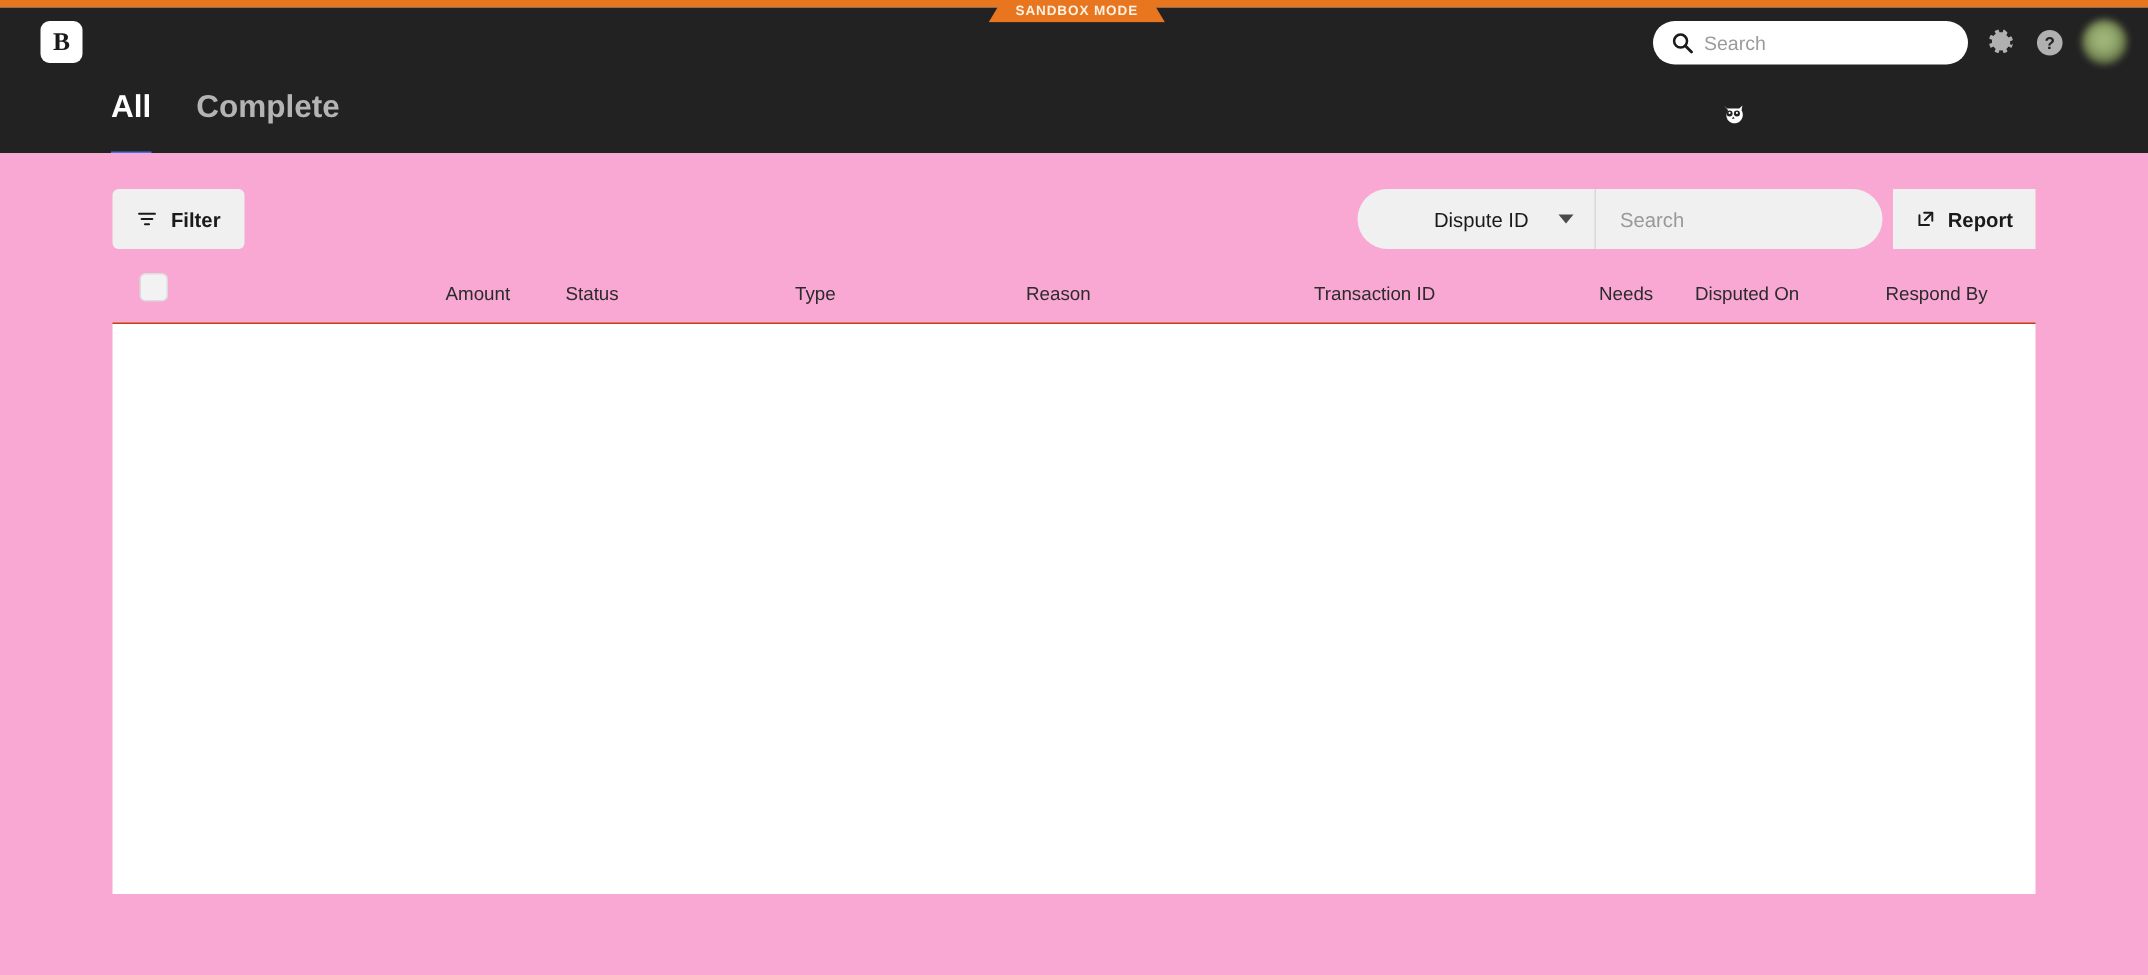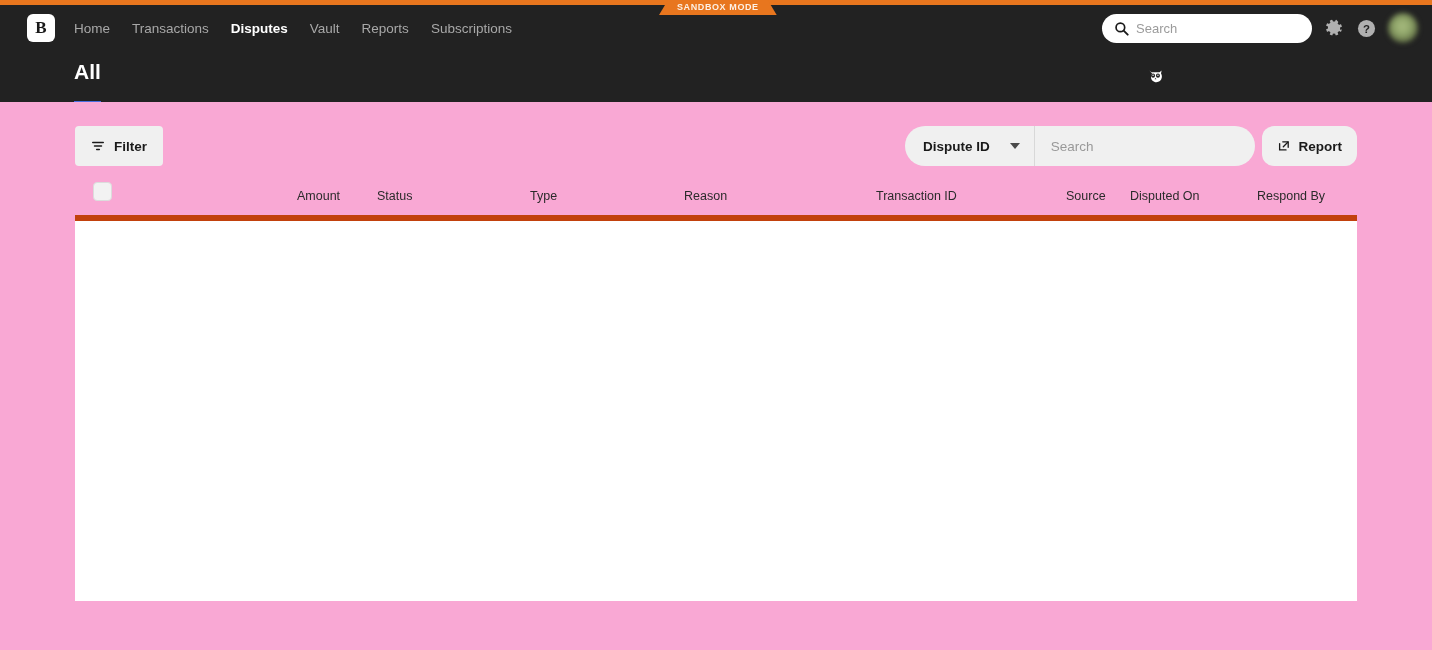--- a/index.html
+++ b/index.html
@@ -264,23 +264,24 @@
     align-items: center;
     gap: 20px;
     padding: 0 14px 0 18px;
     height: 100%;
     border-right: 1px solid #d8d8d8;
     cursor: pointer;
     box-sizing: border-box;
   }
   .select-label {
     font-size: 13.5px;
-    font-weight: bold;
+    font-weight: normal;
     color: #1a1a1a;
     white-space: nowrap;
+    margin-left: 33px;
   }
   .caret {
     width: 0; height: 0;
     border-left: 5px solid transparent;
     border-right: 5px solid transparent;
     border-top: 6px solid #4a4a4a;
   }
   .table-search {
     border: none;
     outline: none;
@@ -294,21 +295,21 @@
   }
   .table-search::placeholder { color: #999999; }
 
   .report-btn {
     position: absolute;
     right: 0;
     top: 0;
     height: 40px;
     background: #f0f0f0;
     border: none;
-    border-radius: 12px;
+    border-radius: 0;
     padding: 0 15px;
     display: flex;
     align-items: center;
     gap: 8px;
     cursor: pointer;
     font-family: "Liberation Sans", sans-serif;
     font-size: 13.5px;
     font-weight: bold;
     color: #1a1a1a;
   }
@@ -316,21 +317,21 @@
   
   .table {
     position: absolute;
     top: 76px;
     left: 75px;
     width: 1282px;
   }
   .thead {
     position: relative;
     height: 37px;
-    border-bottom: 6px solid #c2410c;
+    border-bottom: 1px solid #c2410c;
   }
   .th {
     position: absolute;
     top: 0;
     font-size: 12.5px;
     color: #2b2b2b;
     white-space: nowrap;
   }
   .select-all {
     position: absolute;
@@ -353,28 +354,20 @@
 <body>
 
 <div class="top-strip"></div>
 <div class="sandbox-ribbon">SANDBOX MODE</div>
 
 <div class="header">
 
   <div class="nav-row">
     <div class="brand-logo">B</div>
 
-    <div class="nav-links">
-      <span class="nav-link">Home</span>
-      <span class="nav-link">Transactions</span>
-      <span class="nav-link active">Disputes</span>
-      <span class="nav-link">Vault</span>
-      <span class="nav-link">Reports</span>
-      <span class="nav-link">Subscriptions</span>
-    </div>
 
     <div class="header-right">
       <div class="search-box">
         <svg class="mag" viewBox="0 0 16 16">
           <circle cx="6.8" cy="6.8" r="4.6" fill="none" stroke="#1a1a1a" stroke-width="1.8"></circle>
           <line x1="10.3" y1="10.3" x2="14.6" y2="14.6" stroke="#1a1a1a" stroke-width="2" stroke-linecap="round"></line>
         </svg>
         <input type="text" placeholder="Search" style="">
       </div>
 
@@ -392,20 +385,21 @@
         </svg>
       </div>
 
       <div class="avatar"></div>
     </div>
   </div>
 
   <div class="subnav-row">
     <div class="tabs">
       <span class="tab active">All</span>
+      <span class="tab">Complete</span>
     </div>
 
     <div class="feedback-area">
       <div class="mascot">
         <svg viewBox="0 0 24 24" width="21" height="21">
           <path fill="#ffffff" d="M5 5l2.4 2.2h9.2L19 5l-.7 3.5c.9 1.4 1.2 3 .9 4.6-.5 3.1-3.1 5.4-6.2 5.4-3.4 0-6.2-2.7-6.2-6 0-1.4.5-2.8 1.3-3.9L5 5z"></path>
           <circle cx="9.2" cy="11" r="2.3" fill="#222222"></circle>
           <circle cx="14.8" cy="11" r="2.3" fill="#222222"></circle>
           <circle cx="9.2" cy="10.6" r="0.8" fill="#ffffff"></circle>
           <circle cx="14.8" cy="10.6" r="0.8" fill="#ffffff"></circle>
@@ -447,19 +441,19 @@
   </div>
 
   <div class="table">
     <div class="thead">
       <div class="select-all"></div>
       <div class="th" style="left:222px;top:11px">Amount</div>
       <div class="th" style="left:302px;top:11px">Status</div>
       <div class="th" style="left:455px;top:11px">Type</div>
       <div class="th" style="left:609px;top:11px">Reason</div>
       <div class="th" style="left:801px;top:11px">Transaction ID</div>
-      <div class="th" style="left:991px;top:11px">Source</div>
+      <div class="th" style="left:991px;top:11px">Needs</div>
       <div class="th" style="left:1055px;top:11px">Disputed On</div>
       <div class="th" style="left:1182px;top:11px">Respond By</div>
     </div>
     <div class="tbody"></div>
   </div>
 </div>
 
 </body></html>

